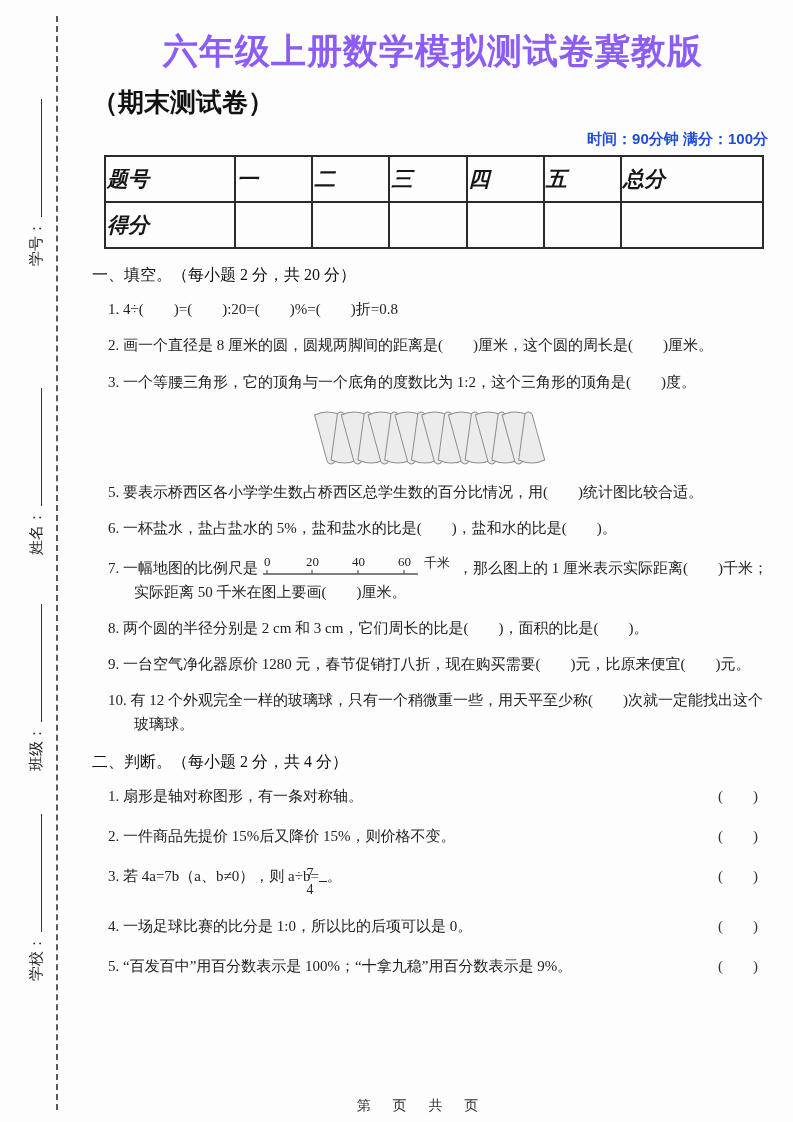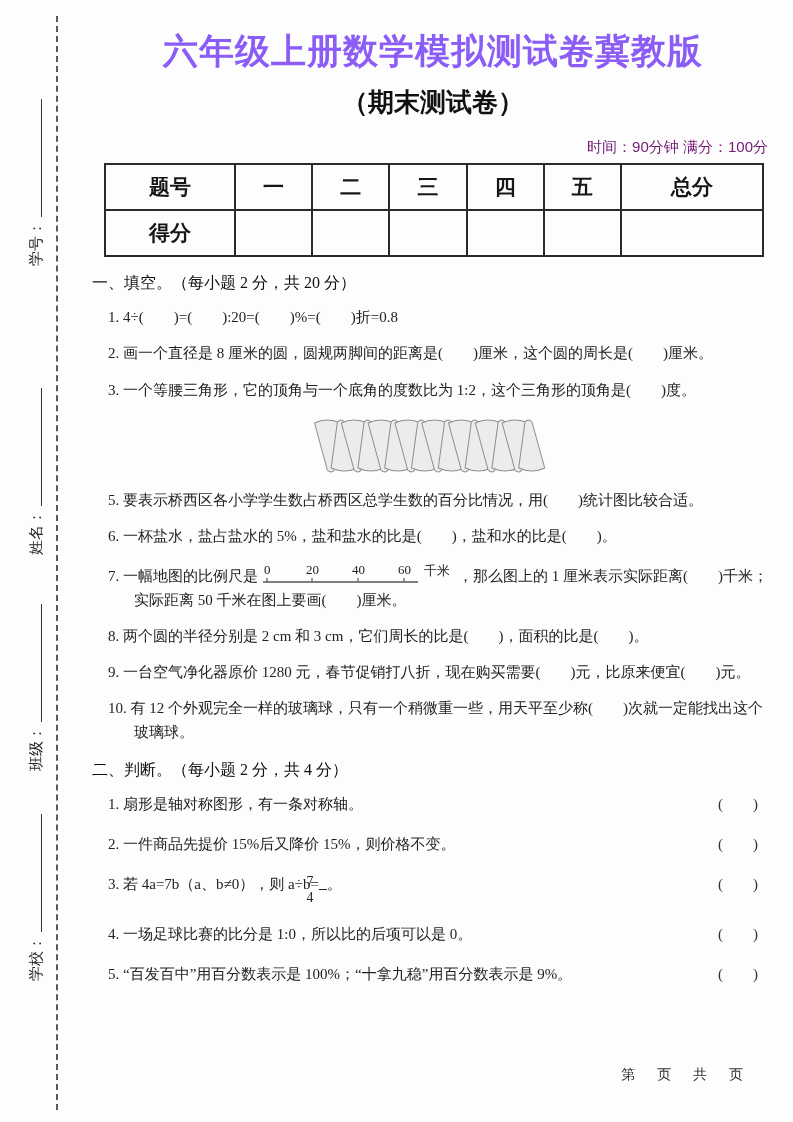--- a/index.html
+++ b/index.html
@@ -25,36 +25,36 @@
     border-bottom:1.5px solid #333;margin:0 0 4px 4px;
   }
   
   .content{position:absolute;left:92px;top:0;width:682px;}
   .page-title{
     margin-top:28px;text-align:center;font-size:35px;font-weight:900;
     letter-spacing:1px;color:#8b5cf6;
     font-family:"Liberation Sans","DejaVu Sans",sans-serif;
   }
   .page-subtitle{
-    margin-top:10px;text-align:center;font-size:26px;font-weight:800;color:#111;
+    margin-top:10px;text-align:left;font-size:26px;font-weight:800;color:#111;
     font-family:"Liberation Sans","DejaVu Sans",sans-serif;
   }
   .meta-line{
-    margin-top:18px;text-align:right;padding-right:6px;
-    font-size:15px;font-weight:400;color:#701a75;
+    margin-top:10px;text-align:right;padding-right:6px;
+    font-size:15px;font-weight:700;color:#1d4ed8;
     font-family:"Liberation Sans","DejaVu Sans",sans-serif;
   }
   
   table.score{
     border-collapse:collapse;margin:6px 0 0 12px;width:660px;
     font-family:"Liberation Sans","DejaVu Sans",sans-serif;
   }
   table.score td{
-    border:2px solid #2b2b2b;height:42px;text-align:center;
-    font-size:21px;font-weight:700;color:#161616;
+    border:2px solid #2b2b2b;height:42px;text-align:left;
+    font-size:21px;font-weight:700;color:#161616;font-style:italic;
   }
   table.score td.first{width:126px;}
   
   .section-heading{
     margin:16px 0 12px 0;font-size:16px;font-weight:400;color:#111;
   }
   .q{
     margin:0 0 13px 16px;padding-left:26px;text-indent:-26px;
     font-size:15px;line-height:1.55;color:#222;
   }
@@ -72,21 +72,21 @@
   }
   .frac .num{display:block;border-bottom:1.3px solid #222;padding:0 4px;}
   .frac .den{display:block;}
   
   .sector-figure{display:block;margin:4px auto 12px auto;}
   .scale-svg{display:inline-block;vertical-align:-7px;margin:0 2px;}
   .scale-svg text{font-size:13px;fill:#222;font-family:"Liberation Serif","DejaVu Serif",serif;}
   .scale-svg .unit{font-size:13px;}
   
   .footer{
-    position:absolute;bottom:38px;left:92px;width:660px;text-align:right;
+    position:absolute;bottom:7px;left:92px;width:660px;text-align:center;
     font-size:14px;letter-spacing:9px;color:#2e2e2e;
     font-family:"Liberation Sans","DejaVu Sans",sans-serif;
   }
 </style>
 </head>
 <body>
 
 <div class="cut-line"></div>
 
 <div class="side-label" style="top:156px">

